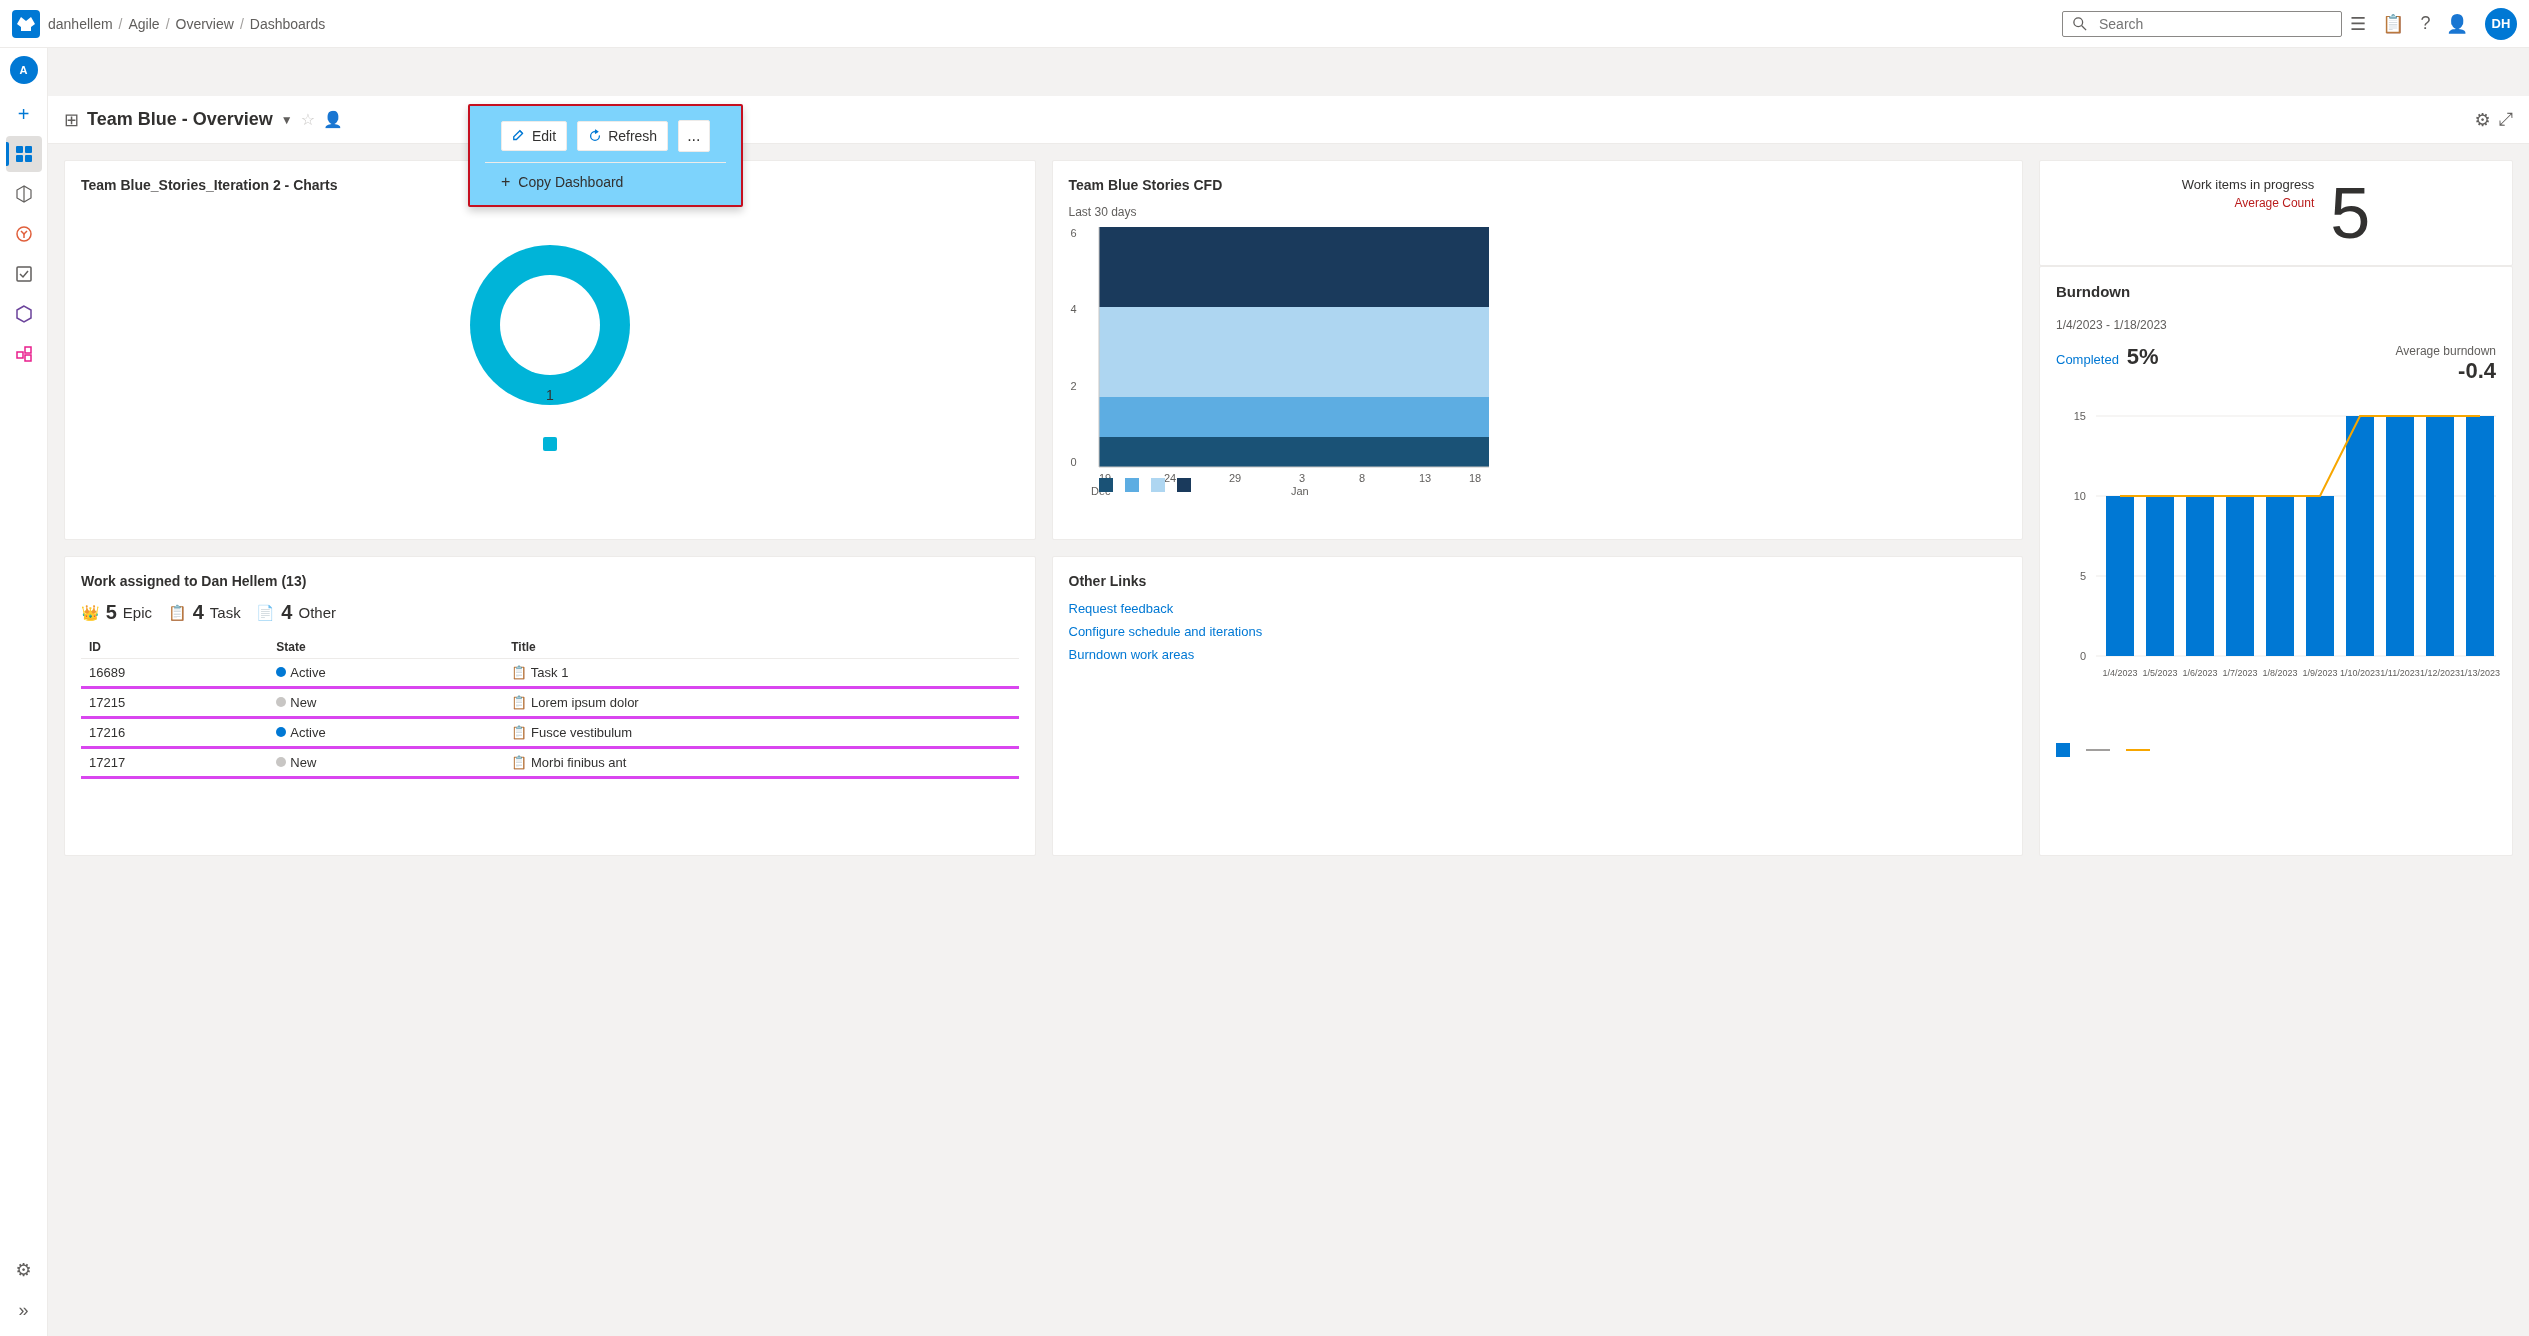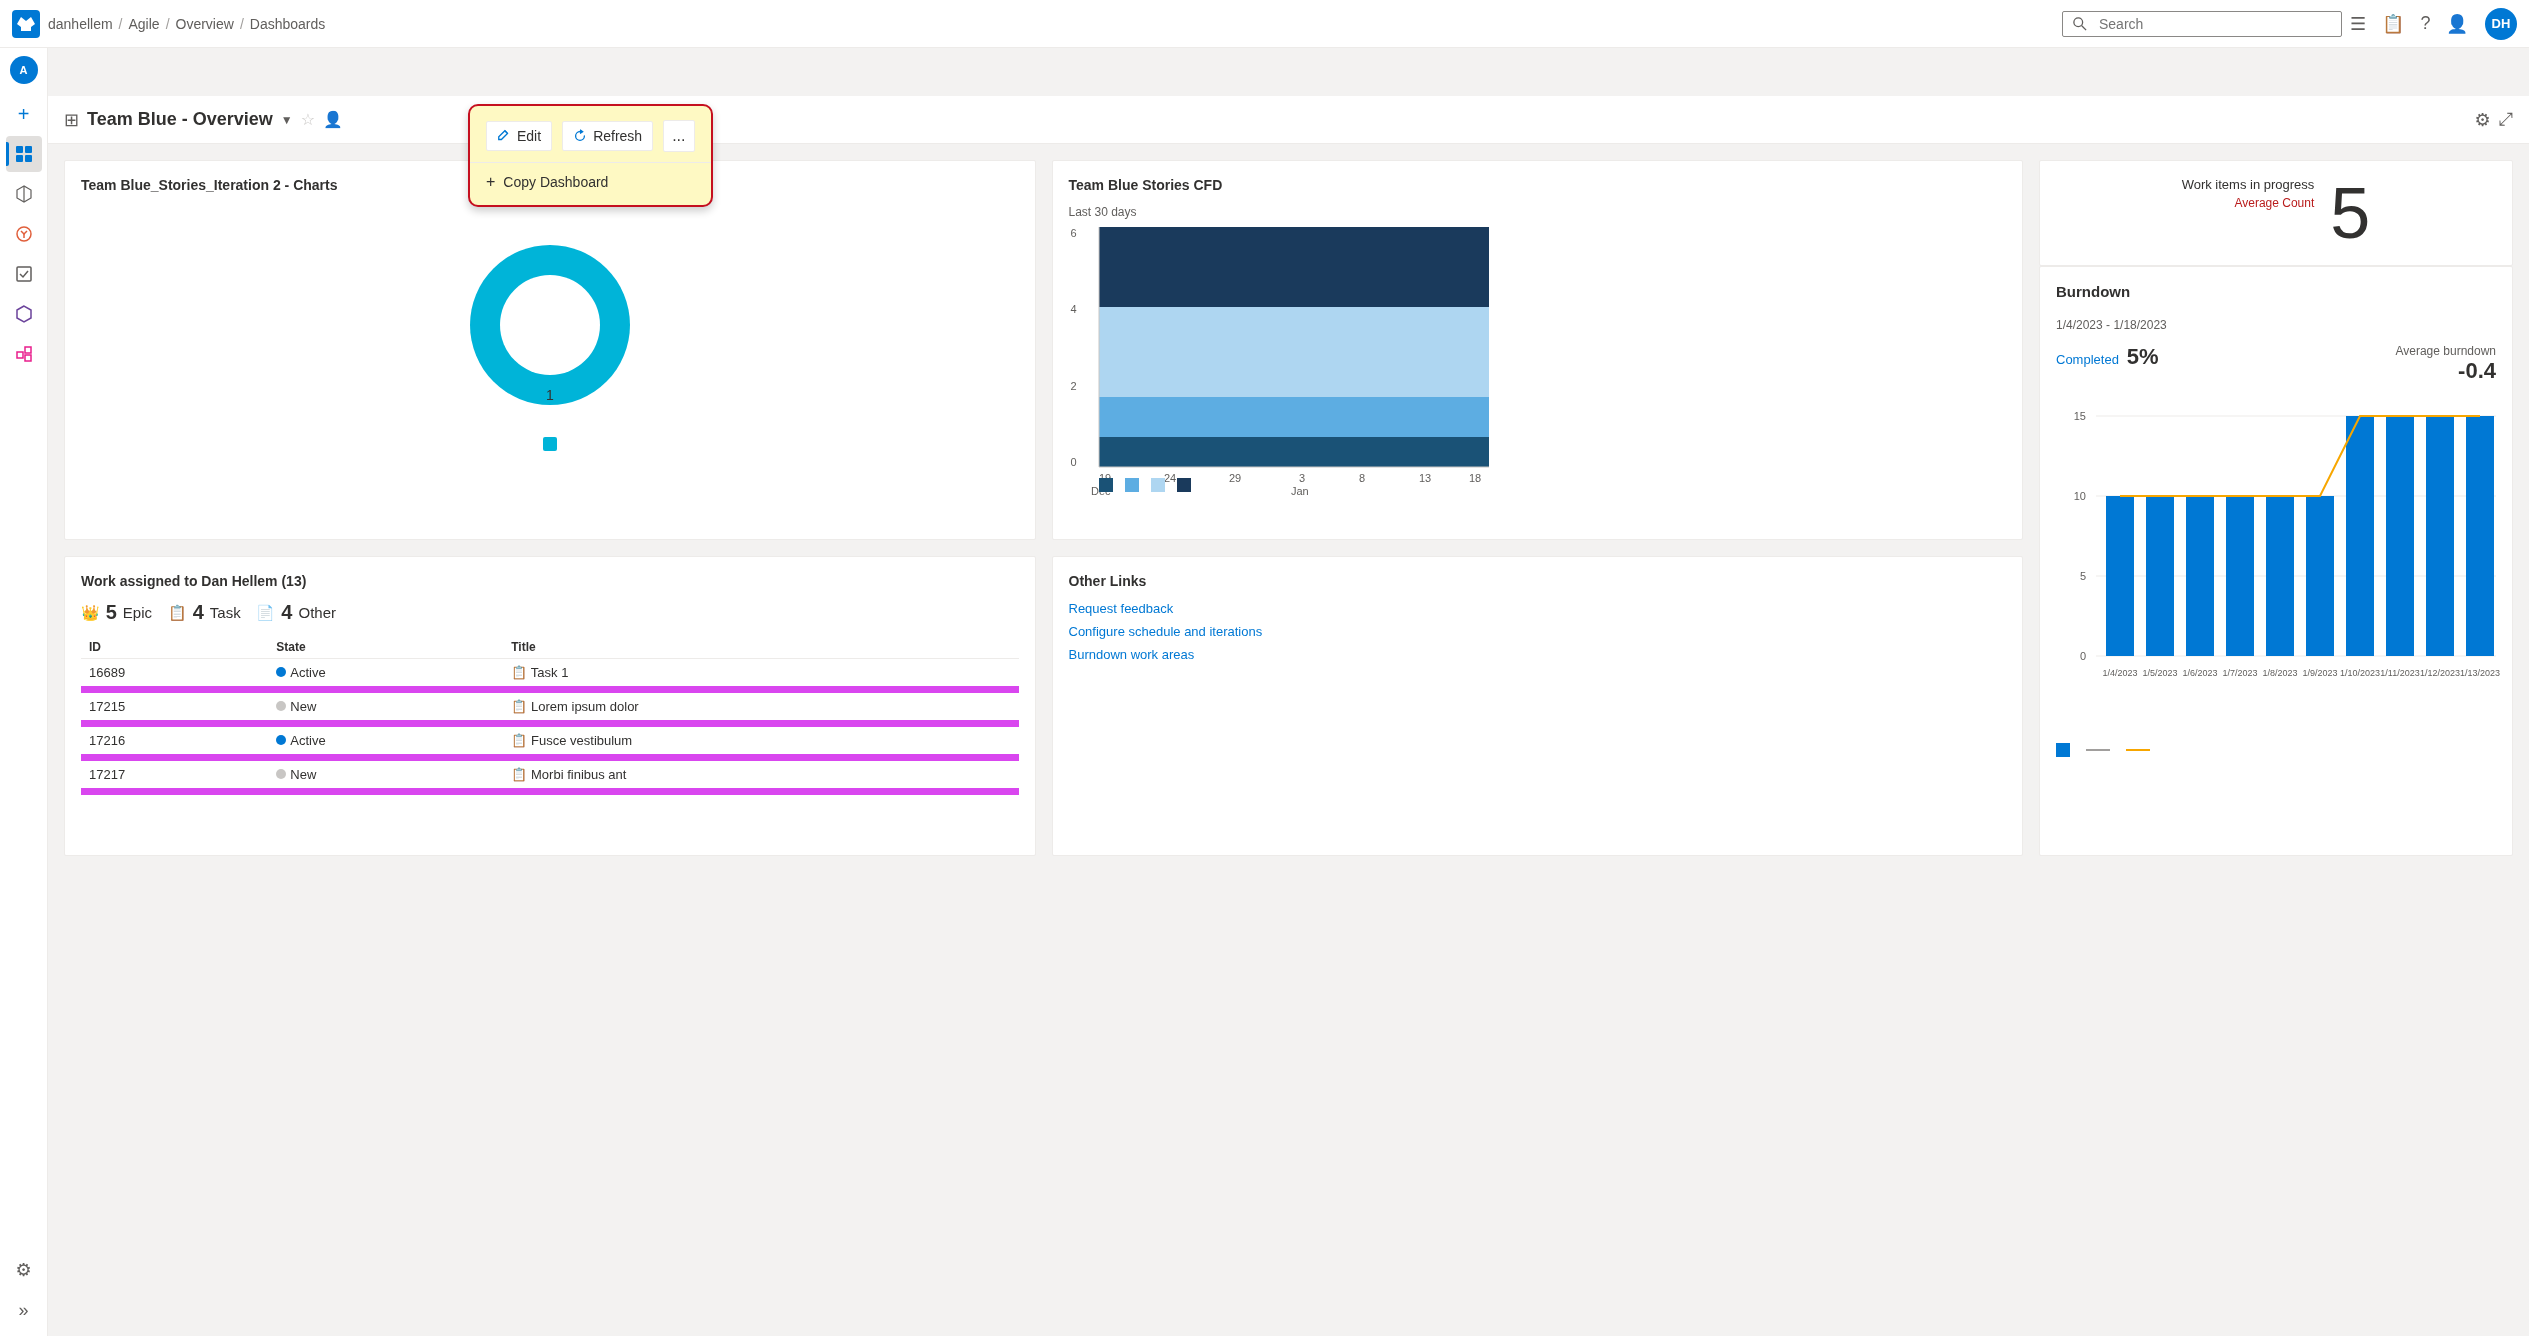--- a/index.html
+++ b/index.html
@@ -53,22 +53,22 @@
     .dashboard-title { font-size: 18px; font-weight: 600; color: #323130; }
     .chevron-down { font-size: 12px; color: #605e5c; cursor: pointer; }
     .star-icon { font-size: 16px; color: #c8c6c4; cursor: pointer; }
     .person-icon { font-size: 16px; color: #605e5c; cursor: pointer; }
     .gear-icon-header { font-size: 18px; color: #605e5c; cursor: pointer; }
     .expand-icon { font-size: 18px; color: #605e5c; cursor: pointer; }
 
     
     .toolbar-dropdown {
       position: absolute; top: 8px; left: 420px;
-      background: #fef9c3; border: 2px solid #c50f1f; border-radius: 10px;
-      box-shadow: 0 4px 8px rgba(0,0,0,0.2); padding: 8px 0;
+      background: #7dd3fc; border: 2px solid #c50f1f; border-radius: 2px;
+      box-shadow: 0 4px 8px rgba(0,0,0,0.2); padding: 8px 15px;
       z-index: 200; min-width: 220px;
     }
     .toolbar-row { display: flex; align-items: center; gap: 10px; padding: 6px 16px; }
     .toolbar-btn {
       display: flex; align-items: center; gap: 6px;
       padding: 6px 10px; border: 1px solid #edebe9; border-radius: 2px;
       background: #fff; cursor: pointer; font-size: 14px; color: #323130;
     }
     .toolbar-btn-more {
       padding: 6px 8px; border: 1px solid #edebe9; border-radius: 2px;
@@ -114,21 +114,21 @@
     .bd-avg-val { font-size: 22px; font-weight: 600; color: #323130; }
     .burndown-chart { position: relative; height: 320px; }
 
     
     .work-assigned-card { grid-column: 1 / 3; grid-row: 2; min-height: 300px; }
     .wa-counts { display: flex; align-items: center; gap: 16px; margin-bottom: 12px; }
     .wa-type { display: flex; align-items: center; gap: 6px; font-size: 15px; }
     .wa-num { font-size: 20px; font-weight: 700; }
     .wa-table { width: 100%; border-collapse: collapse; }
     .wa-table th { text-align: left; font-size: 12px; font-weight: 600; color: #323130; padding: 4px 8px; border-bottom: 1px solid #edebe9; }
-    .wa-table td { padding: 6px 8px; font-size: 13px; border-bottom: 7px solid #d946ef; }
+    .wa-table td { padding: 6px 8px; font-size: 13px; border-bottom: 3px solid #d946ef; }
     .status-dot { width: 10px; height: 10px; border-radius: 50%; display: inline-block; margin-right: 4px; }
     .status-active { background: #0078d4; }
     .status-new { background: #c8c6c4; }
 
     
     .other-links-card { grid-column: 2 / 3; grid-row: 2; min-height: 200px; }
     .link-blue { color: #0078d4; cursor: pointer; font-size: 13px; margin-bottom: 8px; display: block; text-decoration: none; }
 
     
     svg { overflow: visible; }

